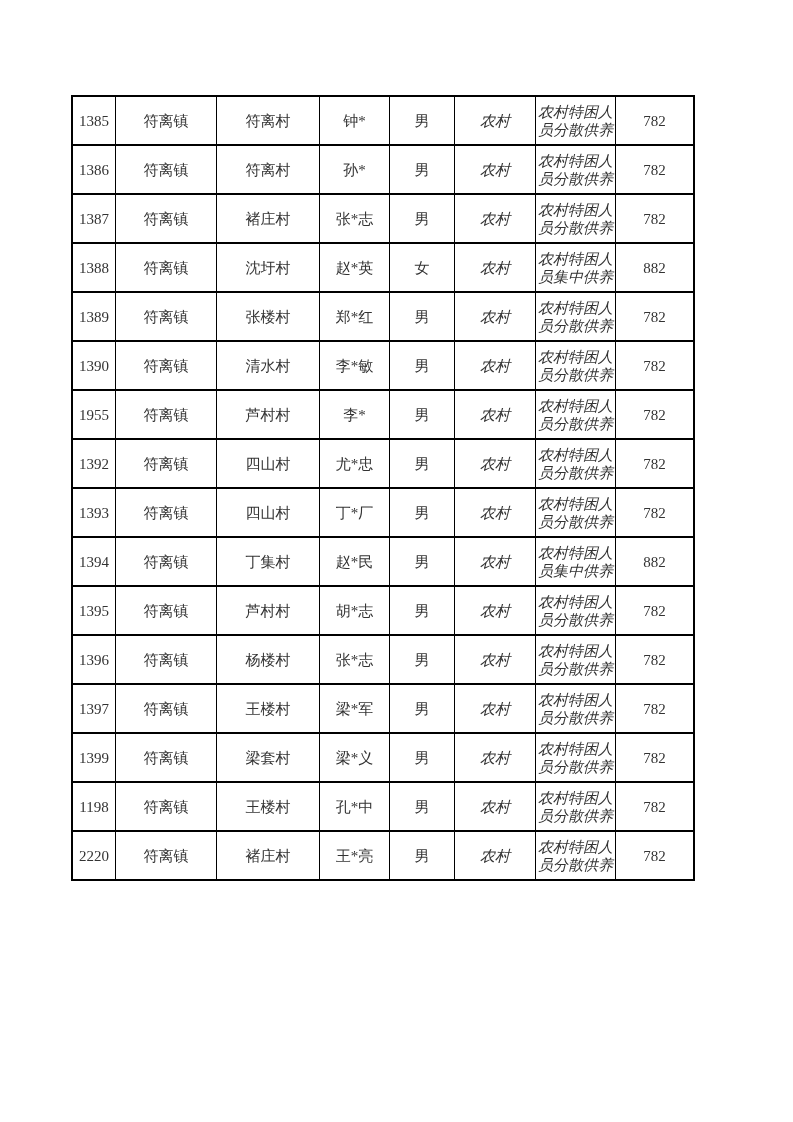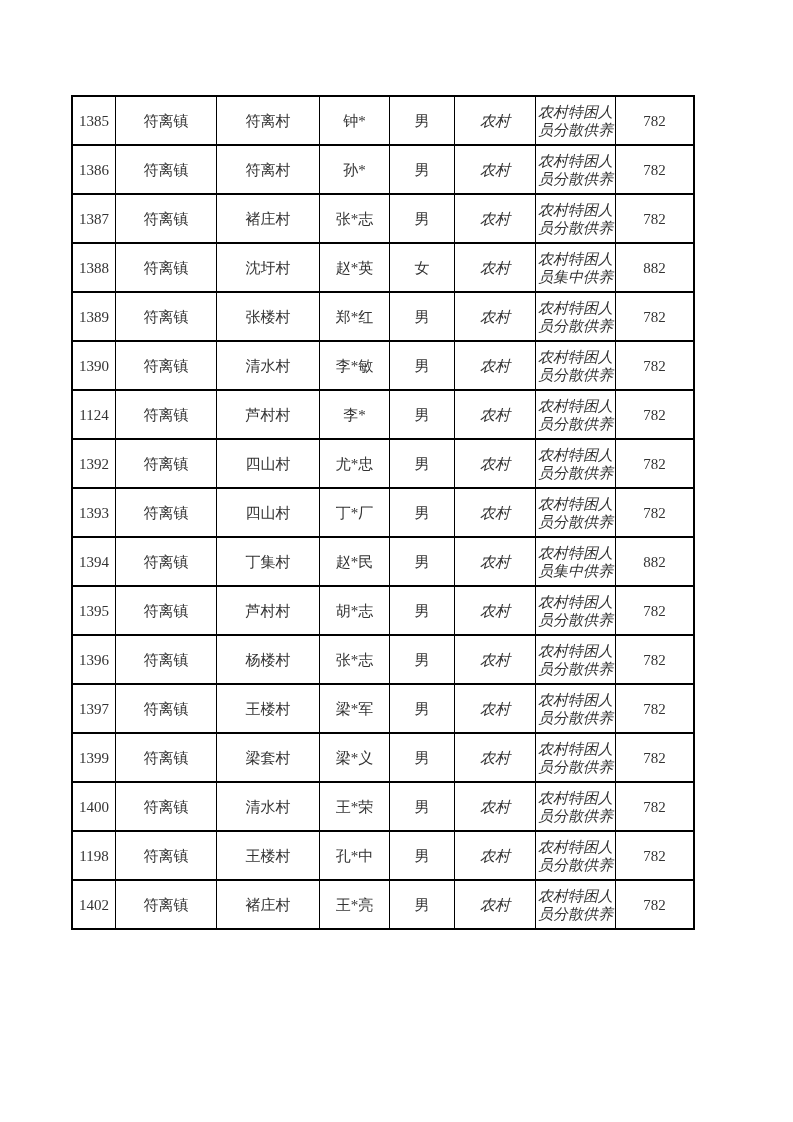--- a/index.html
+++ b/index.html
@@ -109,21 +109,21 @@
           <td class="col-seq">1390</td>
           <td class="col-town">符离镇</td>
           <td class="col-village">清水村</td>
           <td class="col-name">李*敏</td>
           <td class="col-gender">男</td>
           <td class="col-area">农村</td>
           <td class="col-category">农村特困人员分散供养</td>
           <td class="col-amount">782</td>
         </tr>
         <tr>
-          <td class="col-seq">1124</td>
+          <td class="col-seq">1955</td>
           <td class="col-town">符离镇</td>
           <td class="col-village">芦村村</td>
           <td class="col-name">李*</td>
           <td class="col-gender">男</td>
           <td class="col-area">农村</td>
           <td class="col-category">农村特困人员分散供养</td>
           <td class="col-amount">782</td>
         </tr>
         <tr>
           <td class="col-seq">1392</td>
@@ -189,41 +189,31 @@
           <td class="col-seq">1399</td>
           <td class="col-town">符离镇</td>
           <td class="col-village">梁套村</td>
           <td class="col-name">梁*义</td>
           <td class="col-gender">男</td>
           <td class="col-area">农村</td>
           <td class="col-category">农村特困人员分散供养</td>
           <td class="col-amount">782</td>
         </tr>
         <tr>
-          <td class="col-seq">1400</td>
-          <td class="col-town">符离镇</td>
-          <td class="col-village">清水村</td>
-          <td class="col-name">王*荣</td>
-          <td class="col-gender">男</td>
-          <td class="col-area">农村</td>
-          <td class="col-category">农村特困人员分散供养</td>
-          <td class="col-amount">782</td>
-        </tr>
-        <tr>
           <td class="col-seq">1198</td>
           <td class="col-town">符离镇</td>
           <td class="col-village">王楼村</td>
           <td class="col-name">孔*中</td>
           <td class="col-gender">男</td>
           <td class="col-area">农村</td>
           <td class="col-category">农村特困人员分散供养</td>
           <td class="col-amount">782</td>
         </tr>
         <tr>
-          <td class="col-seq">1402</td>
+          <td class="col-seq">2220</td>
           <td class="col-town">符离镇</td>
           <td class="col-village">褚庄村</td>
           <td class="col-name">王*亮</td>
           <td class="col-gender">男</td>
           <td class="col-area">农村</td>
           <td class="col-category">农村特困人员分散供养</td>
           <td class="col-amount">782</td>
         </tr>
       </tbody>
   </table>

